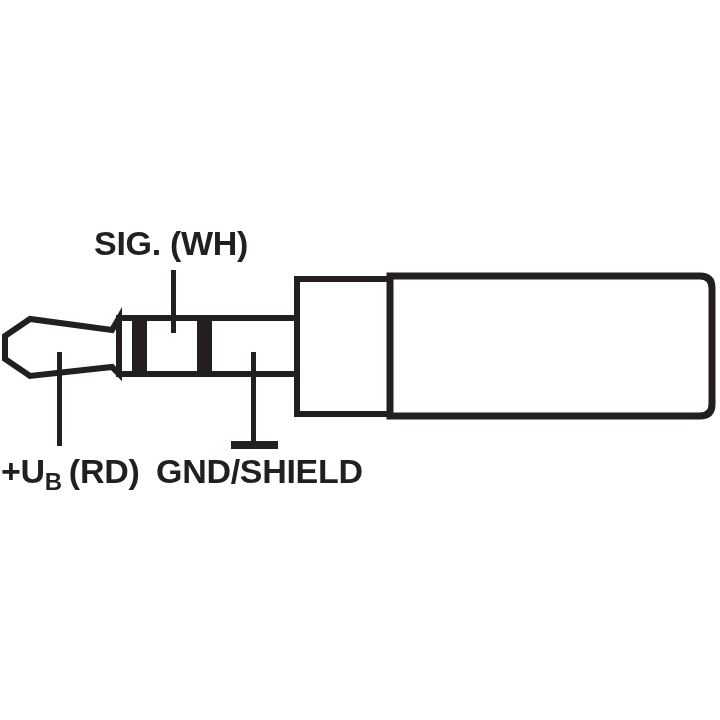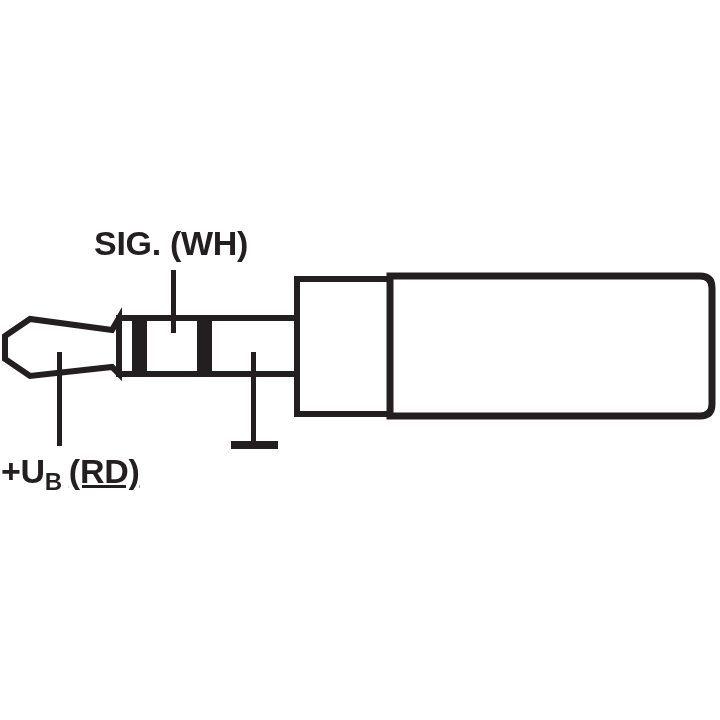--- a/index.html
+++ b/index.html
@@ -51,21 +51,20 @@
     color: var(--ink, #231f20);
     white-space: nowrap;
   }
   .label .sub {
     font-size: 24px;
     position: relative;
     top: 7px;
   }
   .label .suffix {
     margin-left: 7px;
-    text-decoration: underline;
   }
   #sig-label    { left: 94px;  top: 226px; }
   #supply-label { left: 1px;   top: 454px; }
   #ground-label { left: 156px; top: 454px; }
 </style>
 </head>
 <body>
 
 <div class="canvas">
 
@@ -91,14 +90,17 @@
   </svg>
 
   <div class="label" id="sig-label">
     <span>SIG. (WH)</span>
   </div>
 
   <div class="label" id="supply-label">
     <span>+U</span><span class="sub">B</span><span class="suffix">(RD)</span>
   </div>
 
+  <div class="label" id="ground-label">
+    <span>GND/SHIELD</span>
+  </div>
 
 </div>
 
 </body></html>

